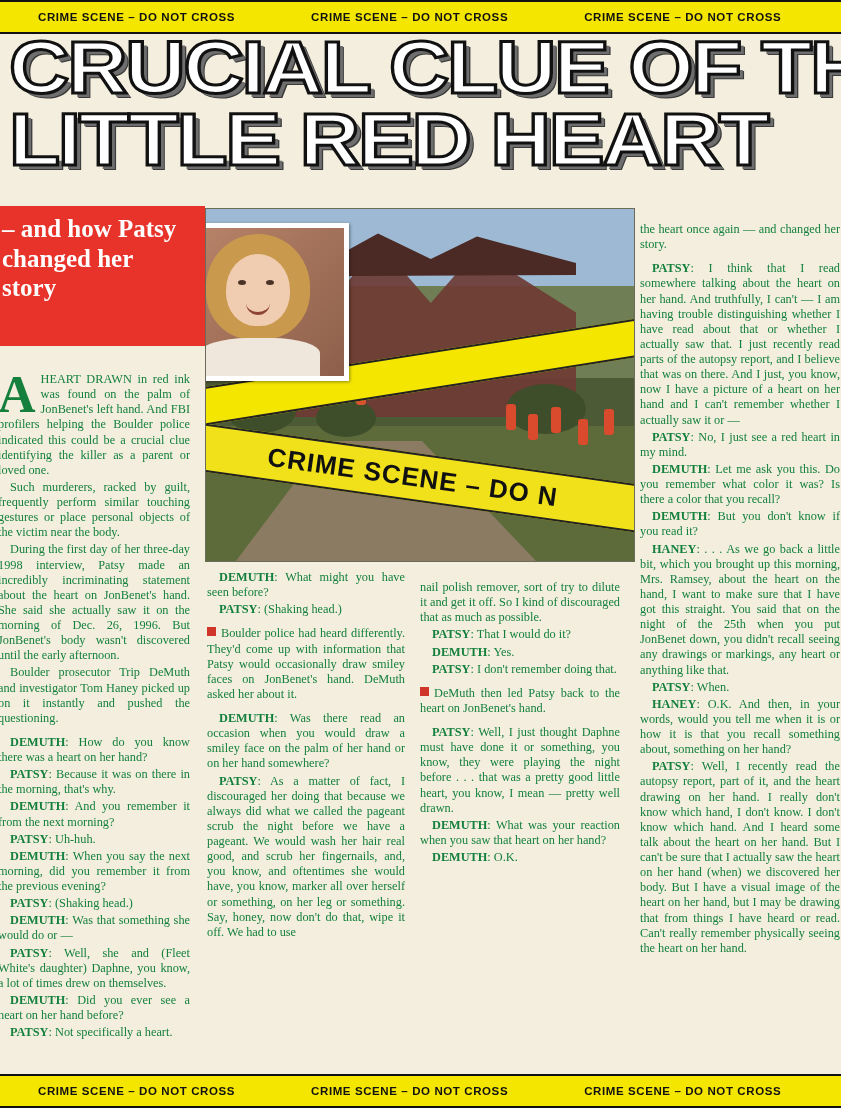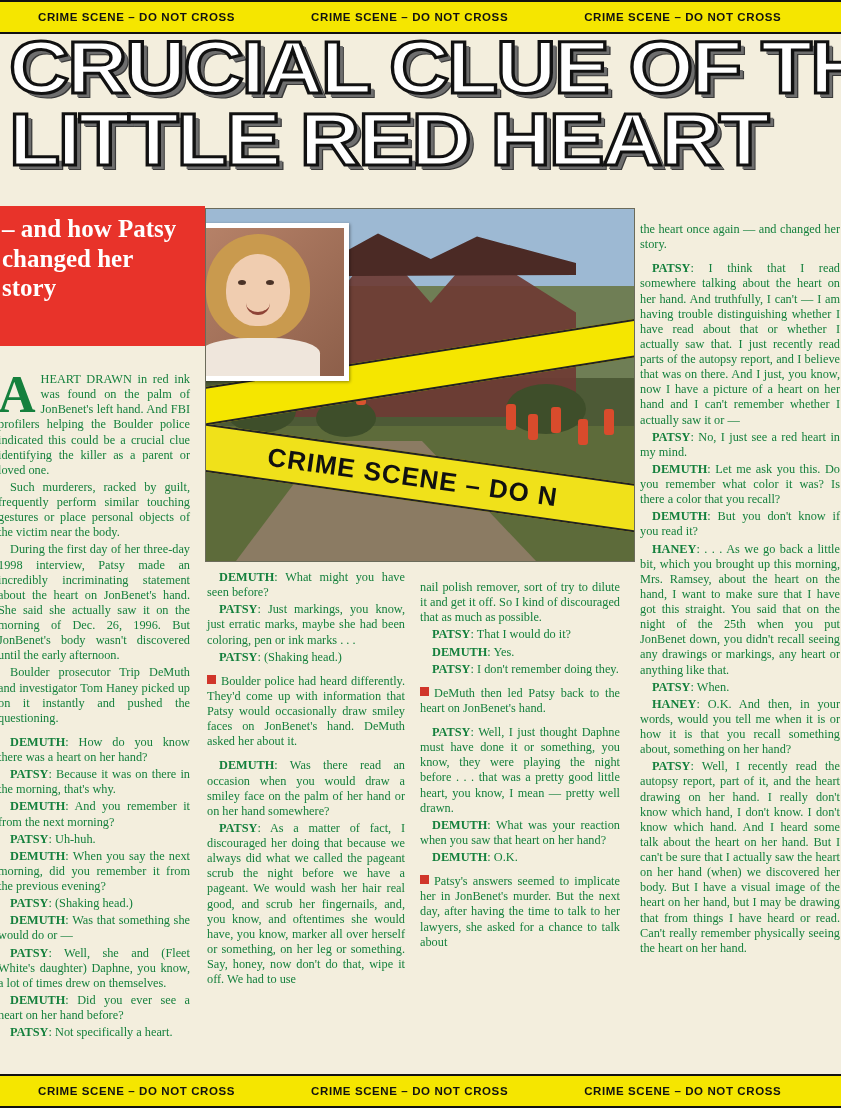--- a/index.html
+++ b/index.html
@@ -204,42 +204,40 @@
       <p class="ind"><span class="speaker">DEMUTH</span><span>: </span><span>When you say the next morning, did you remember it from the previous evening?</span></p>
       <p class="ind"><span class="speaker">PATSY</span><span>: </span><span>(Shaking head.)</span></p>
       <p class="ind"><span class="speaker">DEMUTH</span><span>: </span><span>Was that something she would do or —</span></p>
       <p class="ind"><span class="speaker">PATSY</span><span>: </span><span>Well, she and (Fleet White's daughter) Daphne, you know, a lot of times drew on themselves.</span></p>
       <p class="ind"><span class="speaker">DEMUTH</span><span>: </span><span>Did you ever see a heart on her hand before?</span></p>
       <p class="ind"><span class="speaker">PATSY</span><span>: </span><span>Not specifically a heart.</span></p>
     </div>
 
     <div class="col" id="col2">
       <p class="ind"><span class="speaker">DEMUTH</span><span>: </span><span>What might you have seen before?</span></p>
-      <p class="ind"><span class="speaker">PATSY</span><span>: </span><span>Just markings, you know, just erratic marks, maybe she had been coloring, pen or ink marks . . .</span></p>
       <p class="ind"><span class="speaker">PATSY</span><span>: </span><span>(Shaking head.)</span></p>
       <div class="spacer"></div>
       <p><span class="bullet"></span><span>Boulder police had heard differently. They'd come up with information that Patsy would occasionally draw smiley faces on JonBenet's hand. DeMuth asked her about it.</span></p>
       <div class="spacer"></div>
       <p class="ind"><span class="speaker">DEMUTH</span><span>: </span><span>Was there read an occasion when you would draw a smiley face on the palm of her hand or on her hand somewhere?</span></p>
       <p class="ind"><span class="speaker">PATSY</span><span>: </span><span>As a matter of fact, I discouraged her doing that because we always did what we called the pageant scrub the night before we have a pageant. We would wash her hair real good, and scrub her fingernails, and, you know, and oftentimes she would have, you know, marker all over herself or something, on her leg or something. Say, honey, now don't do that, wipe it off. We had to use</span></p>
     </div>
 
     <div class="col" id="col3">
       <p><span>nail polish remover, sort of try to dilute it and get it off. So I kind of discouraged that as much as possible.</span></p>
       <p class="ind"><span class="speaker">PATSY</span><span>: </span><span>That I would do it?</span></p>
       <p class="ind"><span class="speaker">DEMUTH</span><span>: </span><span>Yes.</span></p>
-      <p class="ind"><span class="speaker">PATSY</span><span>: </span><span>I don't remember doing they.</span></p>
+      <p class="ind"><span class="speaker">PATSY</span><span>: </span><span>I don't remember doing that.</span></p>
       <div class="spacer"></div>
       <p><span class="bullet"></span><span>DeMuth then led Patsy back to the heart on JonBenet's hand.</span></p>
       <div class="spacer"></div>
       <p class="ind"><span class="speaker">PATSY</span><span>: </span><span>Well, I just thought Daphne must have done it or something, you know, they were playing the night before . . . that was a pretty good little heart, you know, I mean — pretty well drawn.</span></p>
       <p class="ind"><span class="speaker">DEMUTH</span><span>: </span><span>What was your reaction when you saw that heart on her hand?</span></p>
       <p class="ind"><span class="speaker">DEMUTH</span><span>: </span><span>O.K.</span></p>
       <div class="spacer"></div>
-      <p><span class="bullet"></span><span>Patsy's answers seemed to implicate her in JonBenet's murder. But the next day, after having the time to talk to her lawyers, she asked for a chance to talk about</span></p>
     </div>
 
     <div class="col" id="col4">
       <p>the heart once again — and changed her story.</p>
       <div class="spacer"></div>
       <p class="ind"><span class="speaker">PATSY</span><span>: </span><span>I think that I read somewhere talking about the heart on her hand. And truthfully, I can't — I am having trouble distinguishing whether I have read about that or whether I actually saw that. I just recently read parts of the autopsy report, and I believe that was on there. And I just, you know, now I have a picture of a heart on her hand and I can't remember whether I actually saw it or —</span></p>
       <p class="ind"><span class="speaker">PATSY</span><span>: </span><span>No, I just see a red heart in my mind.</span></p>
       <p class="ind"><span class="speaker">DEMUTH</span><span>: </span><span>Let me ask you this. Do you remember what color it was? Is there a color that you recall?</span></p>
       <p class="ind"><span class="speaker">DEMUTH</span><span>: </span><span>But you don't know if you read it?</span></p>
       <p class="ind"><span class="speaker">HANEY</span><span>: </span><span>. . . As we go back a little bit, which you brought up this morning, Mrs. Ramsey, about the heart on the hand, I want to make sure that I have got this straight. You said that on the night of the 25th when you put JonBenet down, you didn't recall seeing any drawings or markings, any heart or anything like that.</span></p>

